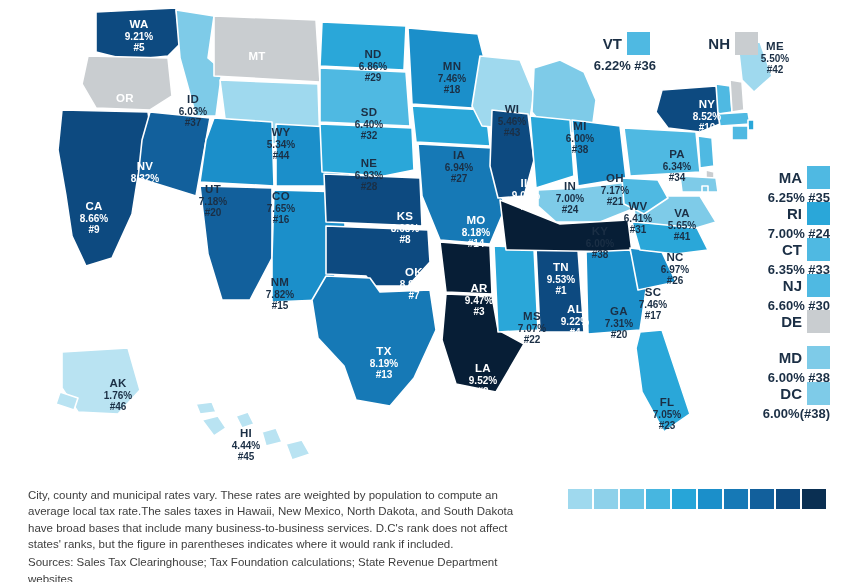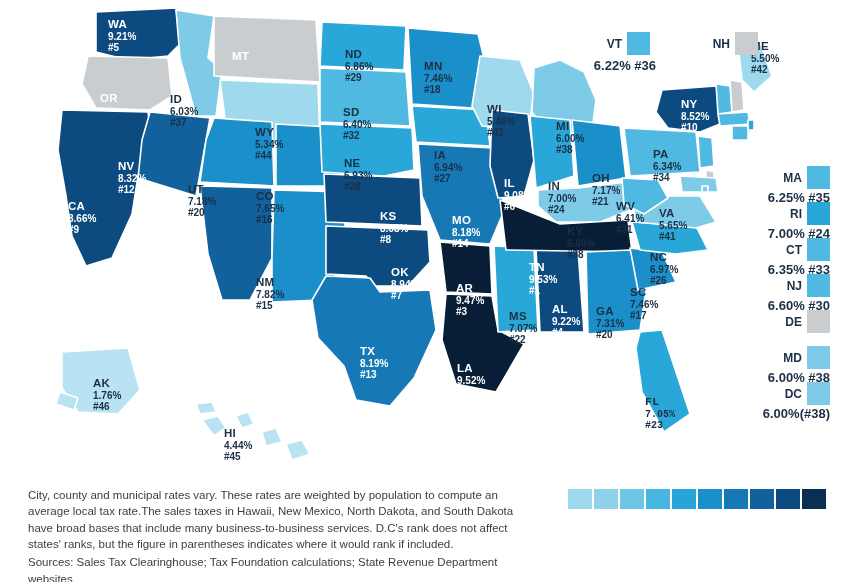--- a/index.html
+++ b/index.html
@@ -15,20 +15,21 @@
     overflow: hidden;
   }
   #map-root {
     position: absolute;
     left: 0; top: 0;
     width: 848px;
     height: 582px;
   }
   .state-box {
     position: absolute;
+    text-align: center;
     line-height: 1.12;
     font-weight: bold;
     pointer-events: auto;
   }
   .state-abbr {
     display: block;
     font-size: 11.5px;
     letter-spacing: 0.3px;
   }
   .state-rate {
@@ -46,21 +47,21 @@
   .gray-text { color: #ffffff; }
 
   
   .chip-row {
     position: absolute;
     display: flex;
     align-items: center;
     gap: 5px;
   }
   .chip-label {
-    font-size: 12px;
+    font-size: 15px;
     font-weight: bold;
     color: #1b2f45;
     text-align: right;
     width: 30px;
   }
   .chip-swatch {
     width: 23px;
     height: 23px;
     display: block;
   }
@@ -366,21 +367,21 @@
       <div class="state-box dark-text" style="left: 360px; top: 345px; width: 48px;">
         <span class="state-abbr">TX</span>
         <span class="state-rate">8.19%</span>
         <span class="state-rank">#13</span>
       </div>
       <div class="state-box dark-text" style="left: 457px; top: 362px; width: 52px;">
         <span class="state-abbr">LA</span>
         <span class="state-rate">9.52%</span>
         <span class="state-rank">#2</span>
       </div>
-      <div class="state-box light-text" style="left: 645px; top: 396px; width: 44px; font-family: Liberation Mono, monospace;">
+      <div class="state-box light-text" style="left: 645px; top: 396px; width: 44px;">
         <span class="state-abbr">FL</span>
         <span class="state-rate">7.05%</span>
         <span class="state-rank">#23</span>
       </div>
       <div class="state-box light-text" style="left: 93px; top: 377px; width: 50px;">
         <span class="state-abbr">AK</span>
         <span class="state-rate">1.76%</span>
         <span class="state-rank">#46</span>
       </div>
       <div class="state-box light-text" style="left: 224px; top: 427px; width: 44px;">

